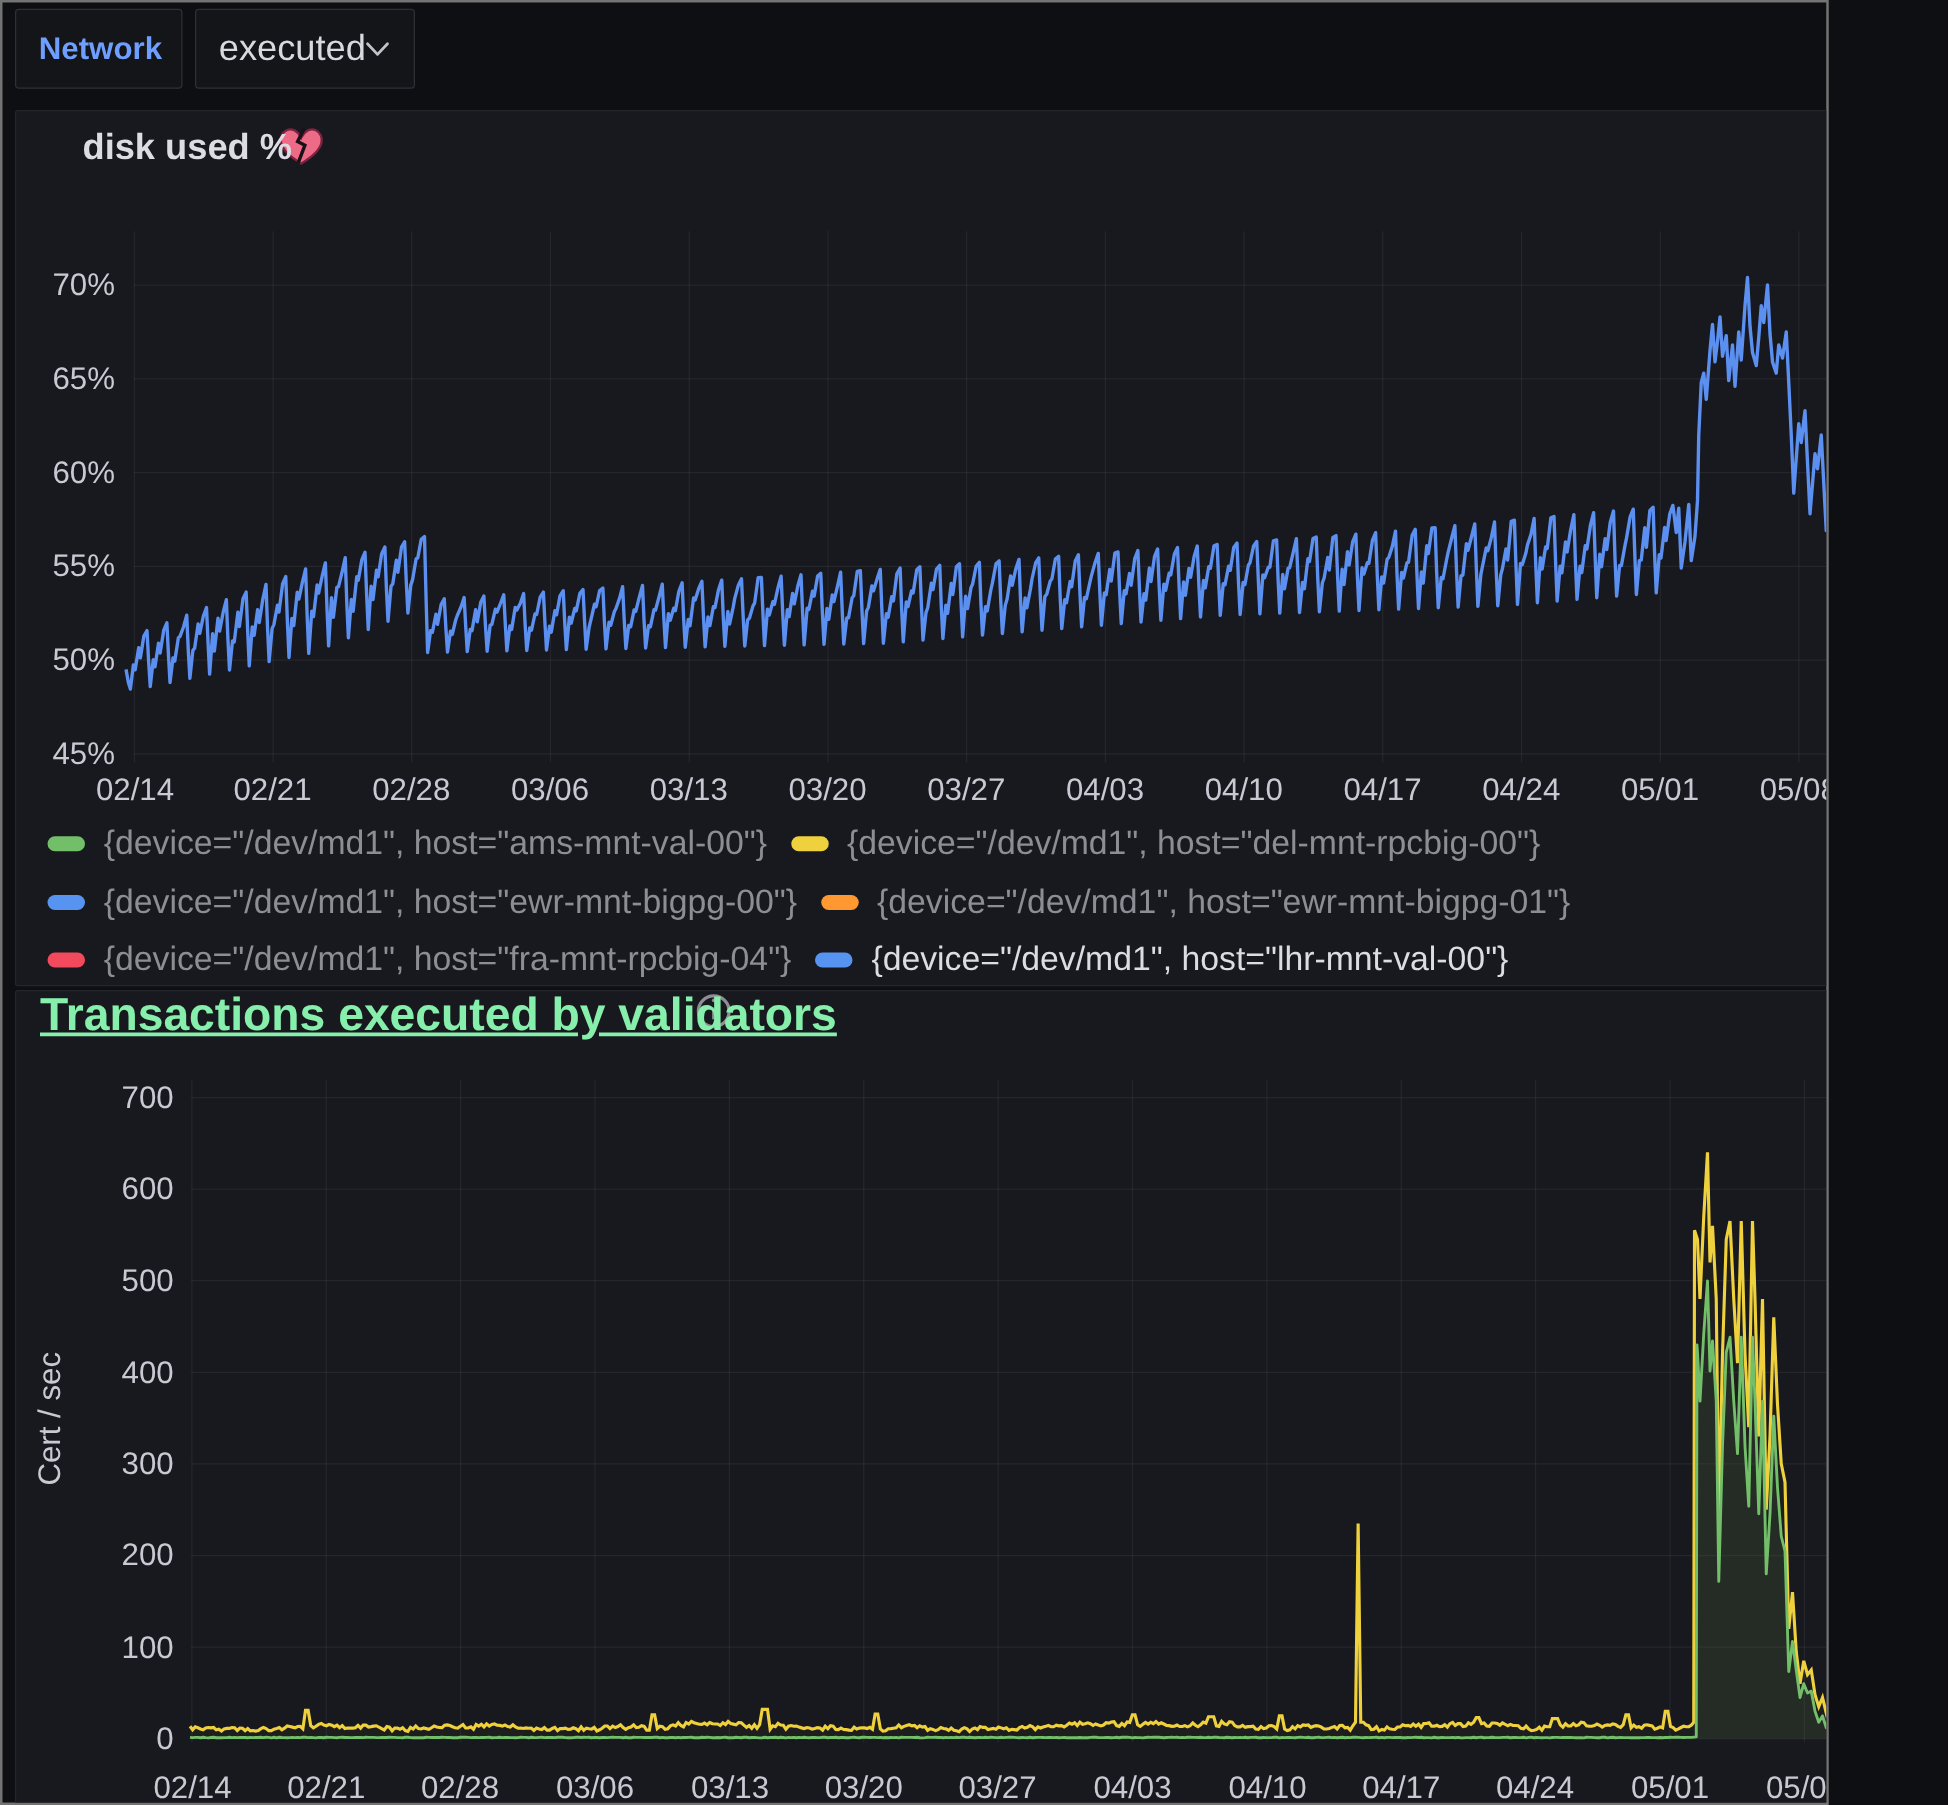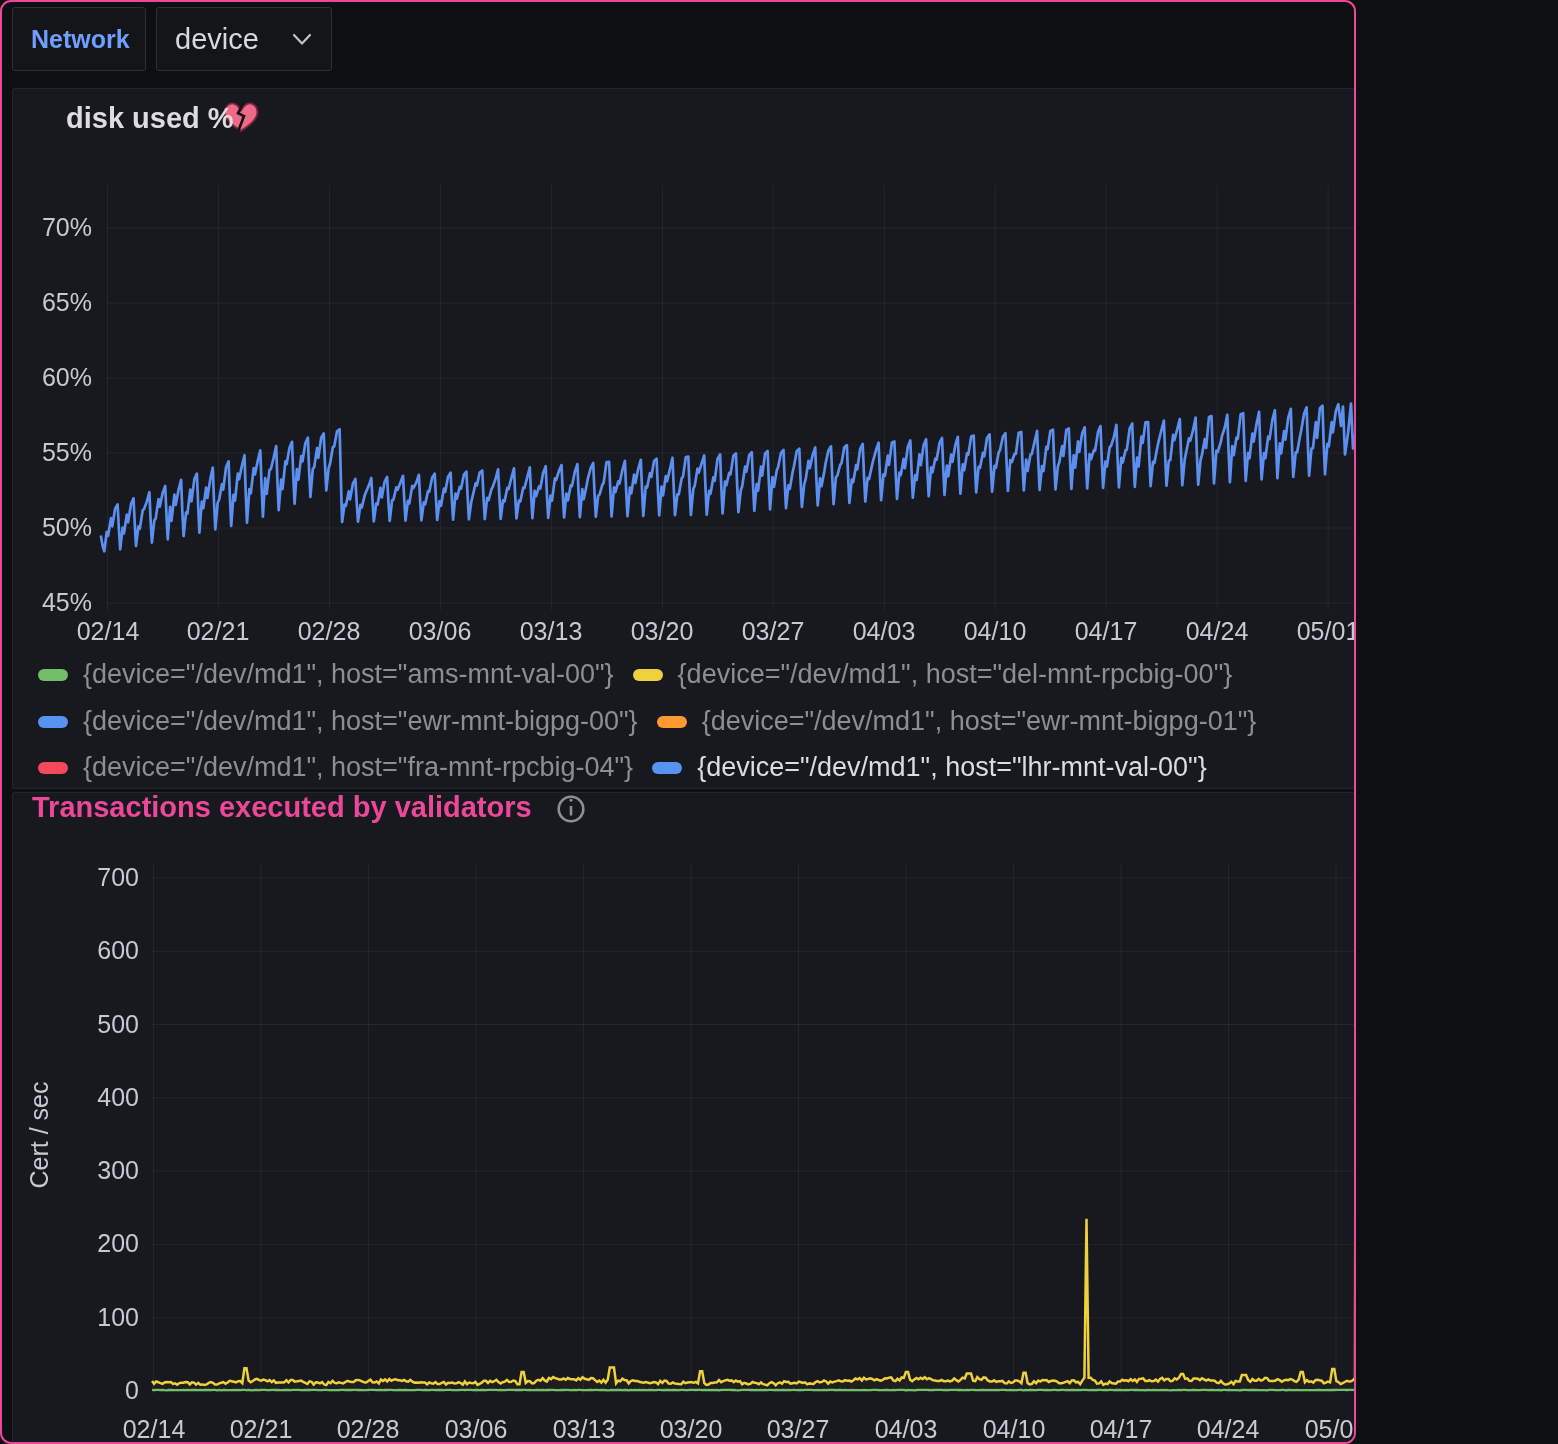--- a/index.html
+++ b/index.html
@@ -1,41 +1,41 @@
 <!DOCTYPE html>
 <html><head><meta charset="utf-8"><style>
 * { margin:0; padding:0; box-sizing:border-box; }
 html,body { width:1558px; height:1444px; background:#0e0f13; font-family:"Liberation Sans",sans-serif; overflow:hidden; }
-#frame { position:absolute; left:0; top:0; width:1356px; height:1444px; border:2px solid #ec4899; border-radius:11px; background:#0e0f13; overflow:hidden; }
+#frame { position:absolute; left:0; top:0; width:1463px; height:1444px; border:2px solid #737373; border-radius:0; background:#0e0f13; overflow:hidden; }
 .box { position:absolute; border:1px solid #2e3036; border-radius:3px; background:#141519; }
 #b1 { left:10px; top:5px; width:134px; height:64px; }
 #b2 { left:154px; top:5px; width:176px; height:64px; }
 #netlbl { position:absolute; left:29px; top:23px; font-size:25px; color:#6e9fff; font-weight:600; }
 #mainnet { position:absolute; left:173px; top:21px; font-size:29px; color:#d8d9df; }
 .panel { position:absolute; left:10px; width:1543px; background:#18191e; border:1px solid #24252b; border-radius:2px; }
 #p1 { top:86px; height:701px; }
 #p2 { top:790px; height:652px; border-bottom:none; }
 #t1 { position:absolute; left:28px; top:100px; font-size:29px; font-weight:700; color:#dcdce2;margin-left:36px; }
-#t2 { position:absolute; left:30px; top:789px; font-size:29px; font-weight:700; color:#ec4899; }
+#t2 { position:absolute; left:30px; top:789px; font-size:37px; font-weight:700; color:#86efac;text-decoration:underline; }
 .ax { font-family:"Liberation Sans",sans-serif; font-size:25px; fill:#c8c9d3; }
 .lrow { position:absolute; left:36px; display:flex; align-items:center; }
 .litem { display:flex; align-items:center; margin-right:19px; white-space:pre; }
 .dash { display:inline-block; width:30px; height:12px; border-radius:6px; margin-right:15px; flex:none; }
 .ltext { font-size:27px; color:#8d8e95; }
 .ltext.bright { color:#dcdce4; }
 svg.chart { position:absolute; left:0; top:0; }
 </style></head>
 <body>
 <div id="frame">
 <div class="panel" id="p1"></div>
 <div class="panel" id="p2"></div>
 <div class="box" id="b1"></div>
 <div class="box" id="b2"></div>
 <div id="netlbl">Network</div>
-<div id="mainnet">device</div>
+<div id="mainnet">executed</div>
 <svg class="chart" width="1558" height="1444" viewBox="0 0 1558 1444">
   <polyline points="292,33 300,41.5 308,33" fill="none" stroke="#c2c3c9" stroke-width="2.2" stroke-linecap="round" stroke-linejoin="round"></polyline>
   <g stroke="rgba(200,212,222,0.07)" stroke-width="1">
 <line x1="105" y1="601.0" x2="1529.5" y2="601.0"></line>
 <line x1="105" y1="526.0" x2="1529.5" y2="526.0"></line>
 <line x1="105" y1="451.0" x2="1529.5" y2="451.0"></line>
 <line x1="105" y1="376.0" x2="1529.5" y2="376.0"></line>
 <line x1="105" y1="301.0" x2="1529.5" y2="301.0"></line>
 <line x1="105" y1="226.0" x2="1529.5" y2="226.0"></line>
 <line x1="105.5" y1="183.0" x2="105.5" y2="608.0"></line>

